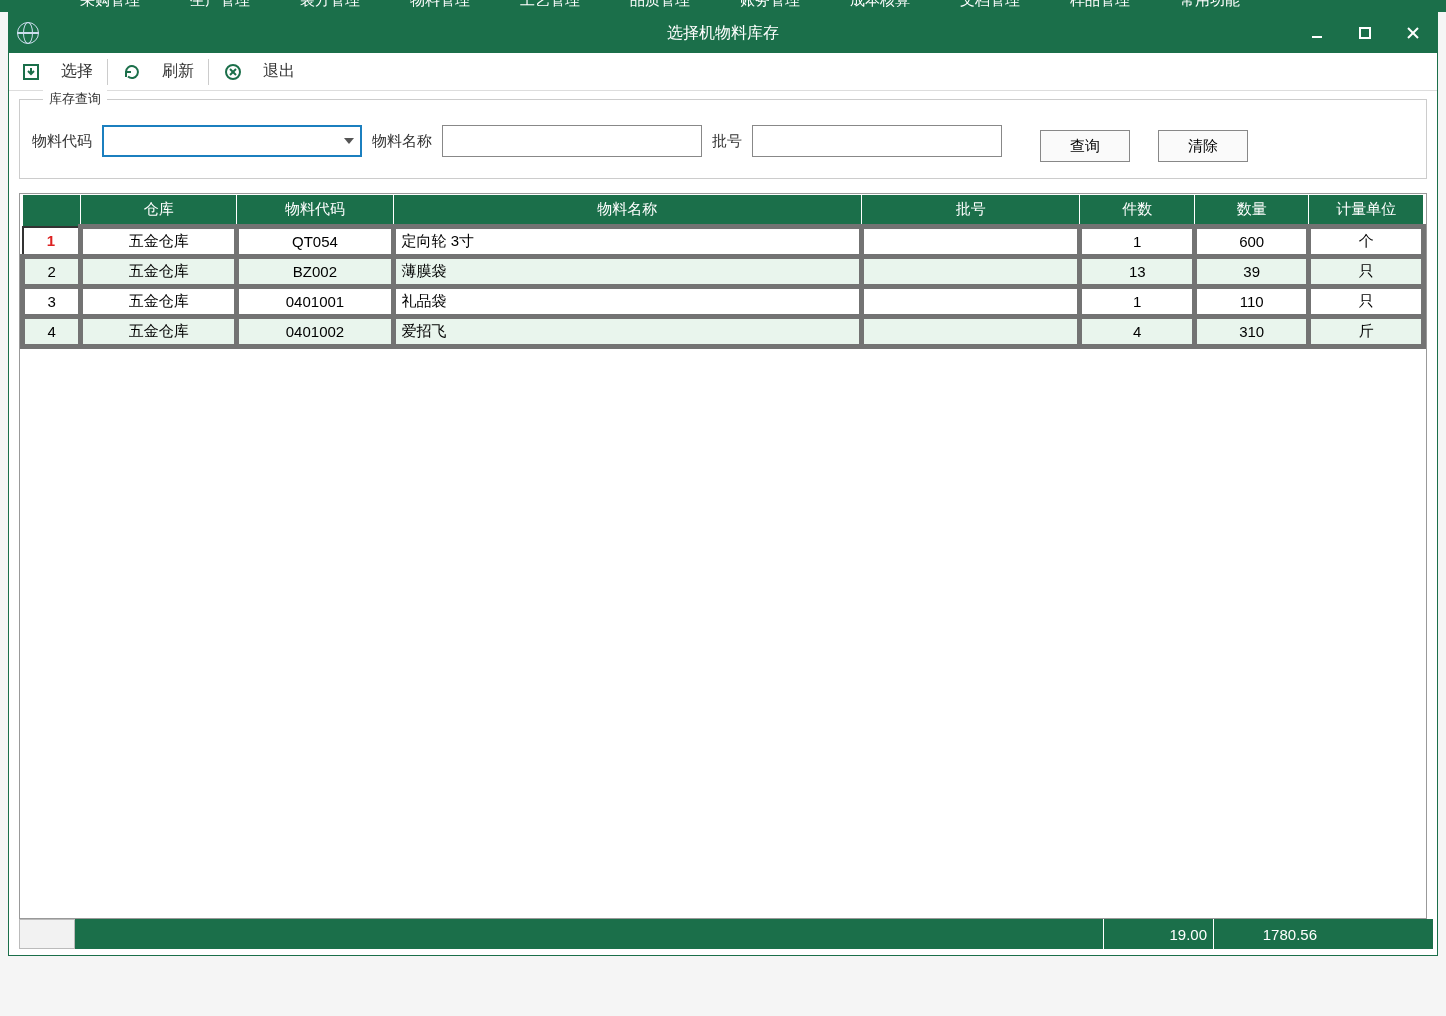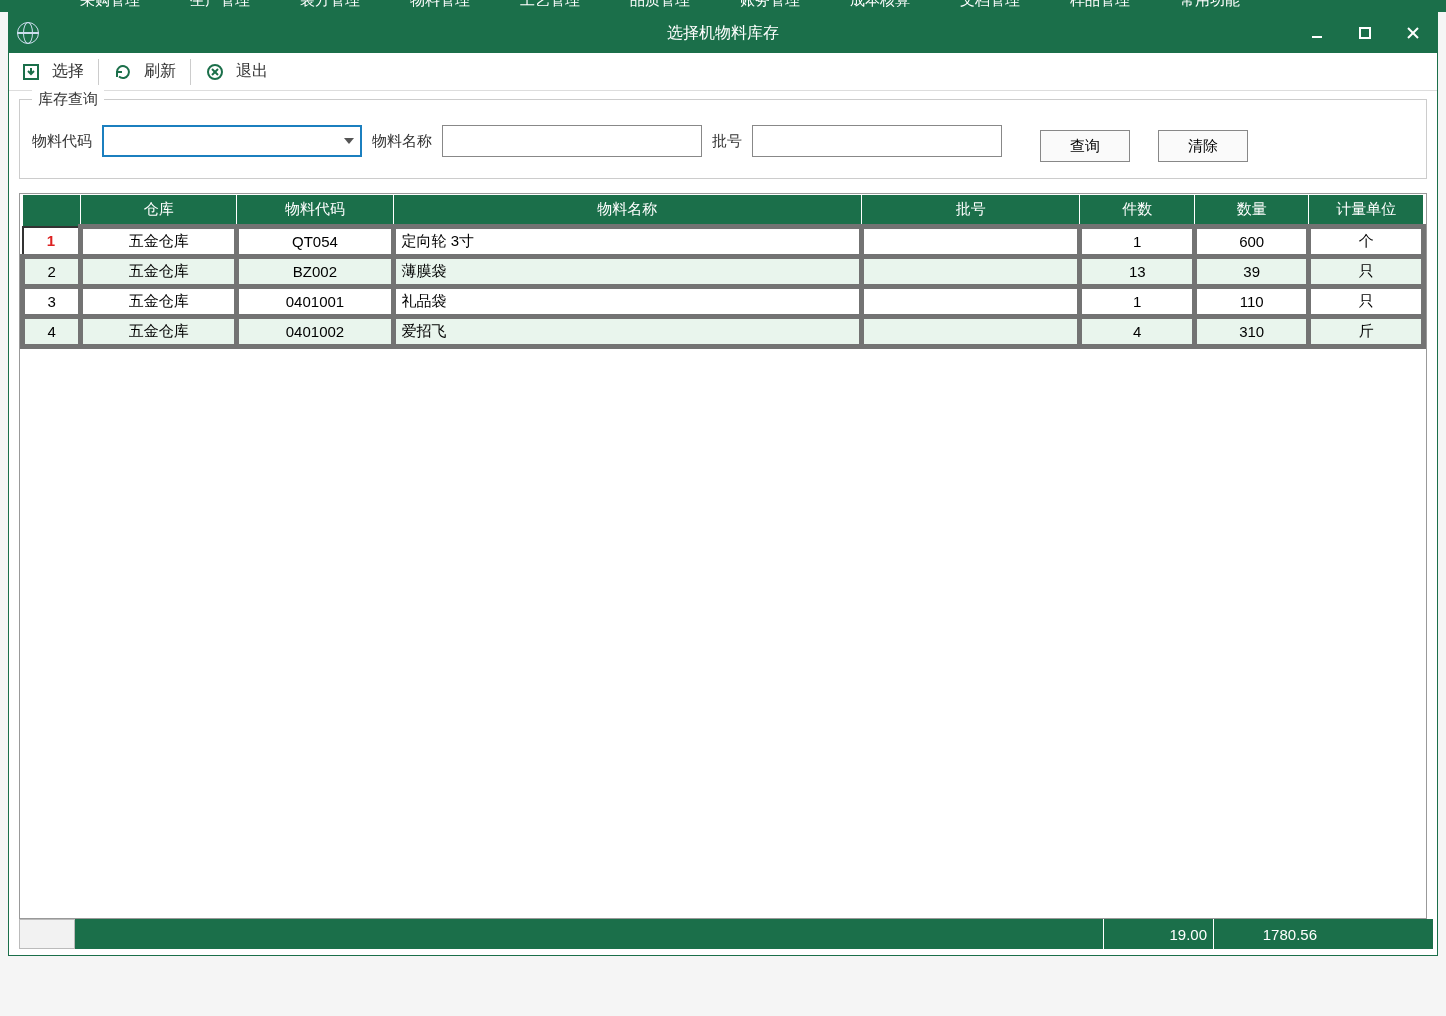--- a/index.html
+++ b/index.html
@@ -90,42 +90,42 @@
   display: flex;
   align-items: center;
   padding: 0 6px;
   border-bottom: 1px solid #ddd;
   gap: 4px;
   background: #fff;
 }
 .tool-btn {
   display: flex;
   align-items: center;
-  gap: 11px;
+  gap: 20px;
   padding: 4px 6px;
   cursor: pointer;
   font-size: 16px;
   color: #333;
 }
 .tool-icon { width: 20px; height: 20px; display:flex; align-items:center; justify-content:center; }
 .tool-icon svg { stroke: #1b6f4a; stroke-width: 2; fill: none; }
 .tool-sep { width: 1px; height: 26px; background: #ccc; margin: 0 4px; }
 .filter-group {
   margin: 8px 10px 0 10px;
   border: 1px solid #ccc;
   padding: 20px 12px 16px 12px;
   position: relative;
 }
 .filter-legend {
   position: absolute;
   top: -10px;
-  left: 12px;
+  left: 23px;
   background: #fff;
   padding: 0 6px;
-  font-size: 15px;
+  font-size: 13px;
   color: #333;
 }
 .filter-row {
   display: flex;
   align-items: center;
   gap: 10px;
 }
 .filter-label { font-size: 15px; color: #333; }
 .combo {
   position: relative;

